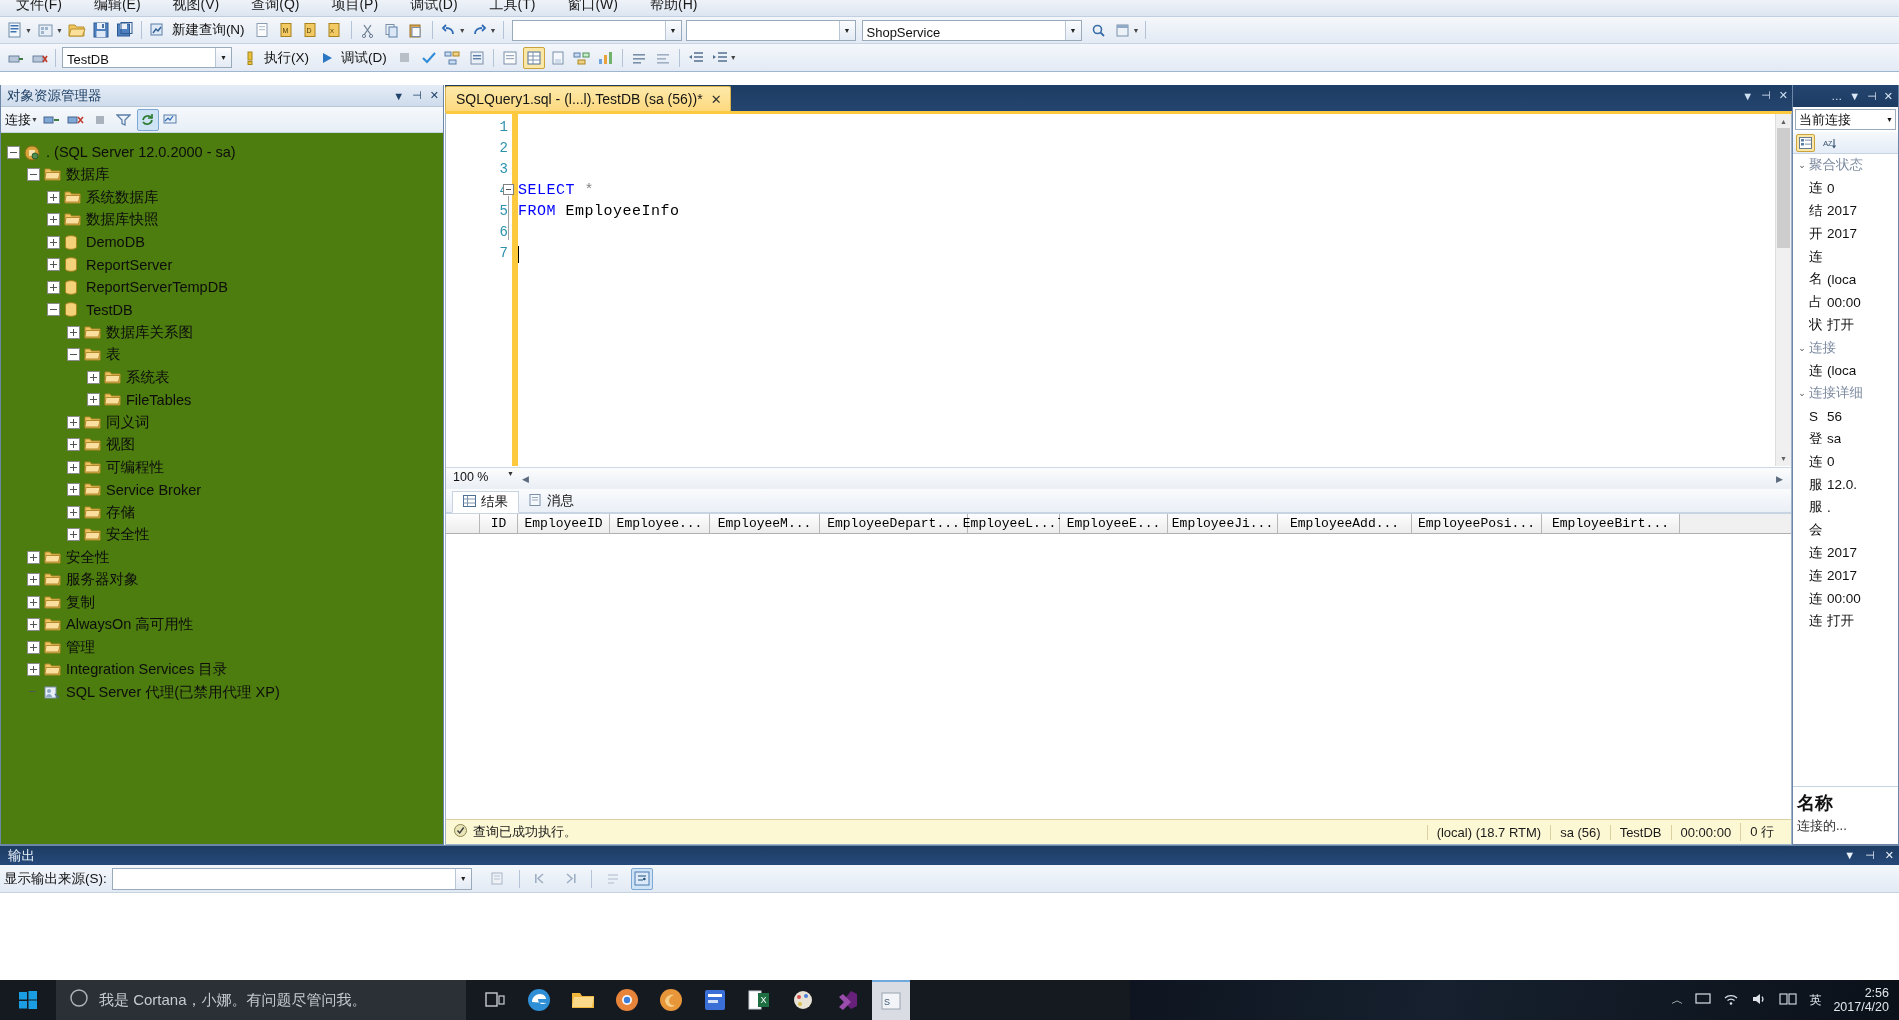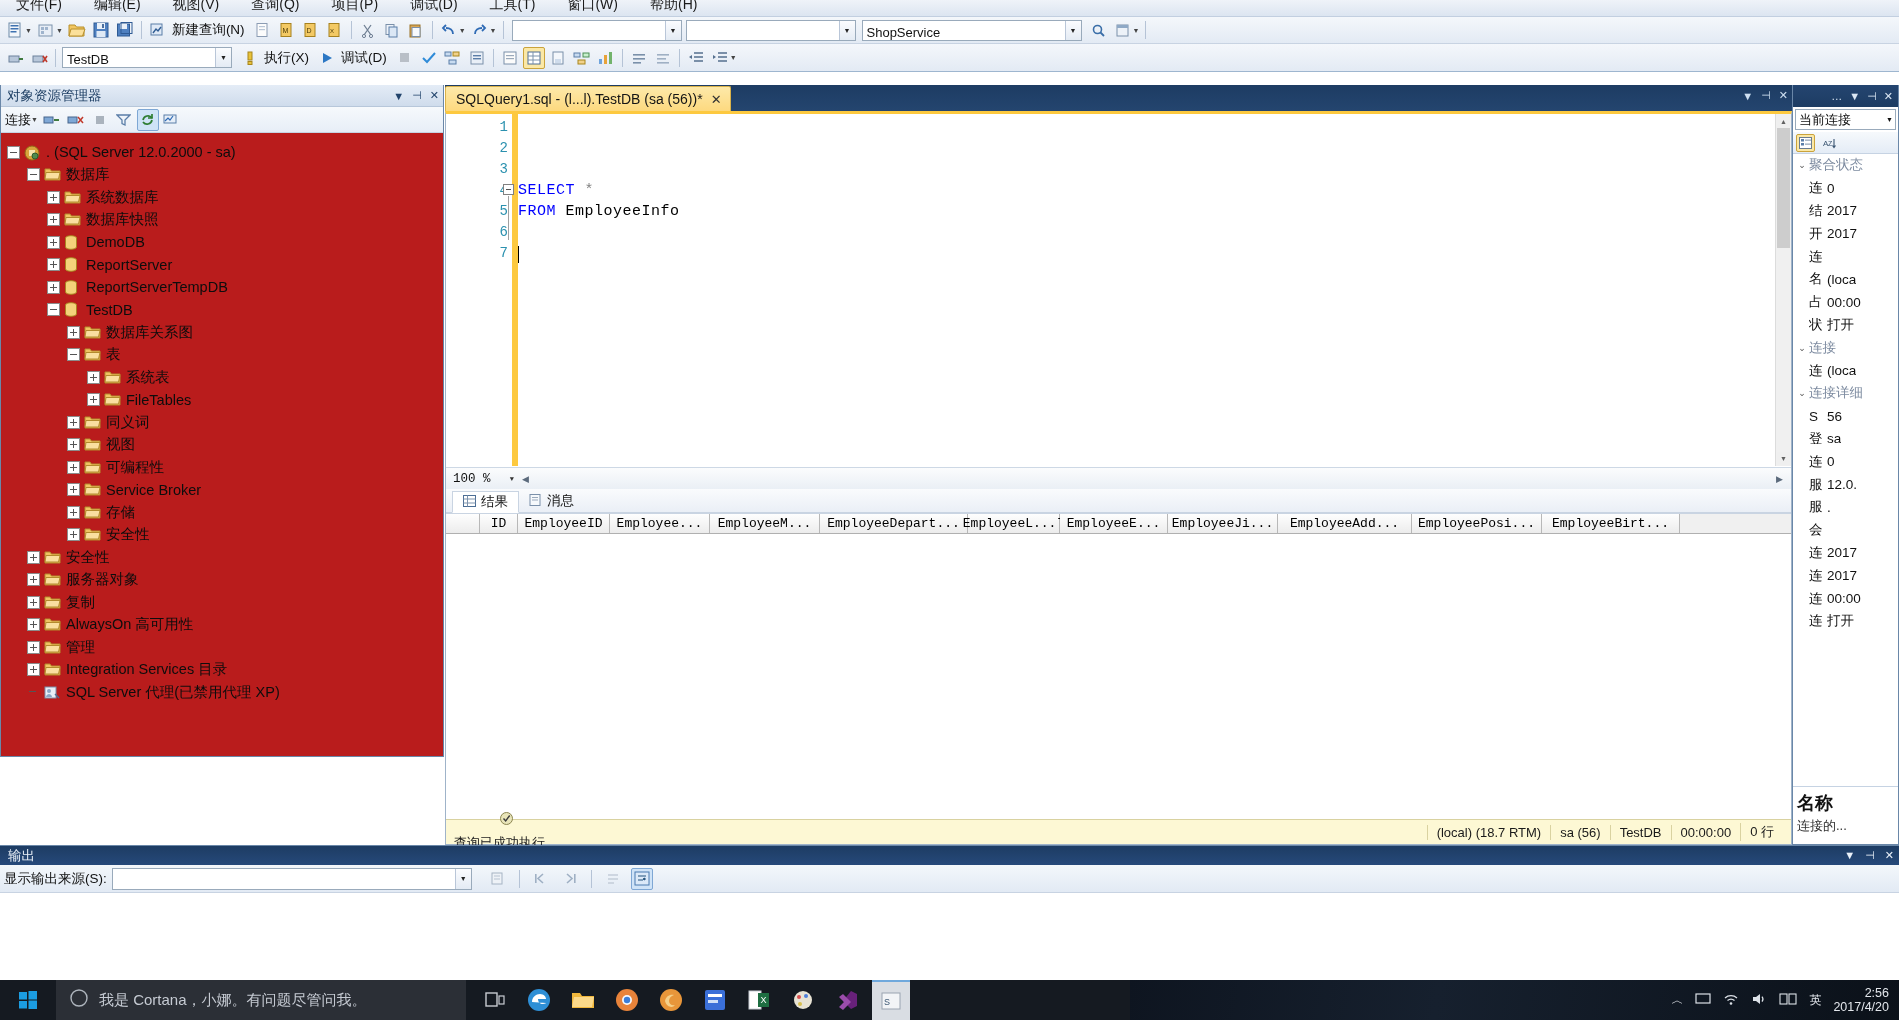--- a/index.html
+++ b/index.html
@@ -58,22 +58,22 @@
   .combo .arrow {
     position: absolute; right: 0; top: 0; width: 16px; height: 100%;
     background: linear-gradient(#fbfcfe,#e4ebf4);
     border-left: 1px solid #b9c6d8;
     display: flex; align-items: center; justify-content: center;
     font-size: 7px; color: #222;
   }
 
   
   .oe {
-    position: absolute; left: 0; top: 85px; width: 444px; height: 672px;
-    background: #b91c1c; border: 1px solid #6a87a8; border-top: none;
+    position: absolute; left: 0; top: 85px; width: 444px; height: 760px;
+    background: #4d7c0f; border: 1px solid #6a87a8; border-top: none;
   }
   .oe-title {
     height: 22px; background: linear-gradient(#e4ecf6,#cfdcec);
     display: flex; align-items: center; justify-content: space-between;
     font-size: 13.5px; color: #16385e; padding: 0 4px 0 6px;
     border-bottom: 1px solid #b7c7da;
   }
   .oe-title .btns { display: flex; gap: 8px; align-items: center; color: #21436b; font-size: 11px; }
   .oe-toolbar {
     height: 26px; background: linear-gradient(#f6f9fc,#e7eef7);
@@ -172,22 +172,22 @@
     font-size: 7px; color: #606060;
   }
 
   .zoombar {
     position: absolute; left: 0; top: 353px; right: 0; height: 22px;
     background: linear-gradient(#fbfcfd,#eaeff5); border-top: 1px solid #cdd8e5;
     display: flex; align-items: center;
   }
   .zoombar .zc {
     width: 66px; height: 18px; margin-left: 4px;
-    display: flex; align-items: center; position: relative;
-    font-size: 12.5px; color: #111; padding-left: 3px; font-family: Liberation Mono, monospace;
+    display: flex; align-items: flex-start; position: relative;
+    font-size: 12.5px; color: #111; padding-left: 3px;
   }
   .zoombar .zc .arrow {
     position: absolute; right: 2px; font-size: 7px; color: #333;
   }
   .zoombar .hsep { flex: 1; height: 1px; }
 
   
   .res-tabs {
     position: absolute; left: 0; top: 375px; right: 0; height: 24px;
     background: linear-gradient(#fafbfd,#eaeff6);
@@ -218,21 +218,21 @@
   }
   .gh.rowsel { width: 34px; }
   .grid-body { position: absolute; left: 0; top: 20px; right: 0; bottom: 0; background: #fff; }
 
   .exec-status {
     position: absolute; left: 0; right: 0; bottom: 0; height: 25px;
     background: #fdf8d4; border-top: 1px solid #d9d2a0;
     display: flex; align-items: center; justify-content: space-between;
     padding: 0 8px 0 8px; font-size: 13px; color: #1a1a1a;
   }
-  .exec-status .left { display: flex; align-items: center; gap: 6px; flex-direction: column; }
+  .exec-status .left { display: flex; align-items: center; gap: 6px; }
   .exec-status .right { display: flex; align-items: center; }
   .exec-status .right span { padding: 0 9px; border-left: 1px solid #d9d2a0; }
 
   
   .props {
     position: absolute; right: 0; top: 85px; width: 107px; height: 760px;
     background: #fff; border: 1px solid #6a87a8; border-top: none;
   }
   .props-title {
     height: 22px; background: linear-gradient(#244570,#1d3c63);

